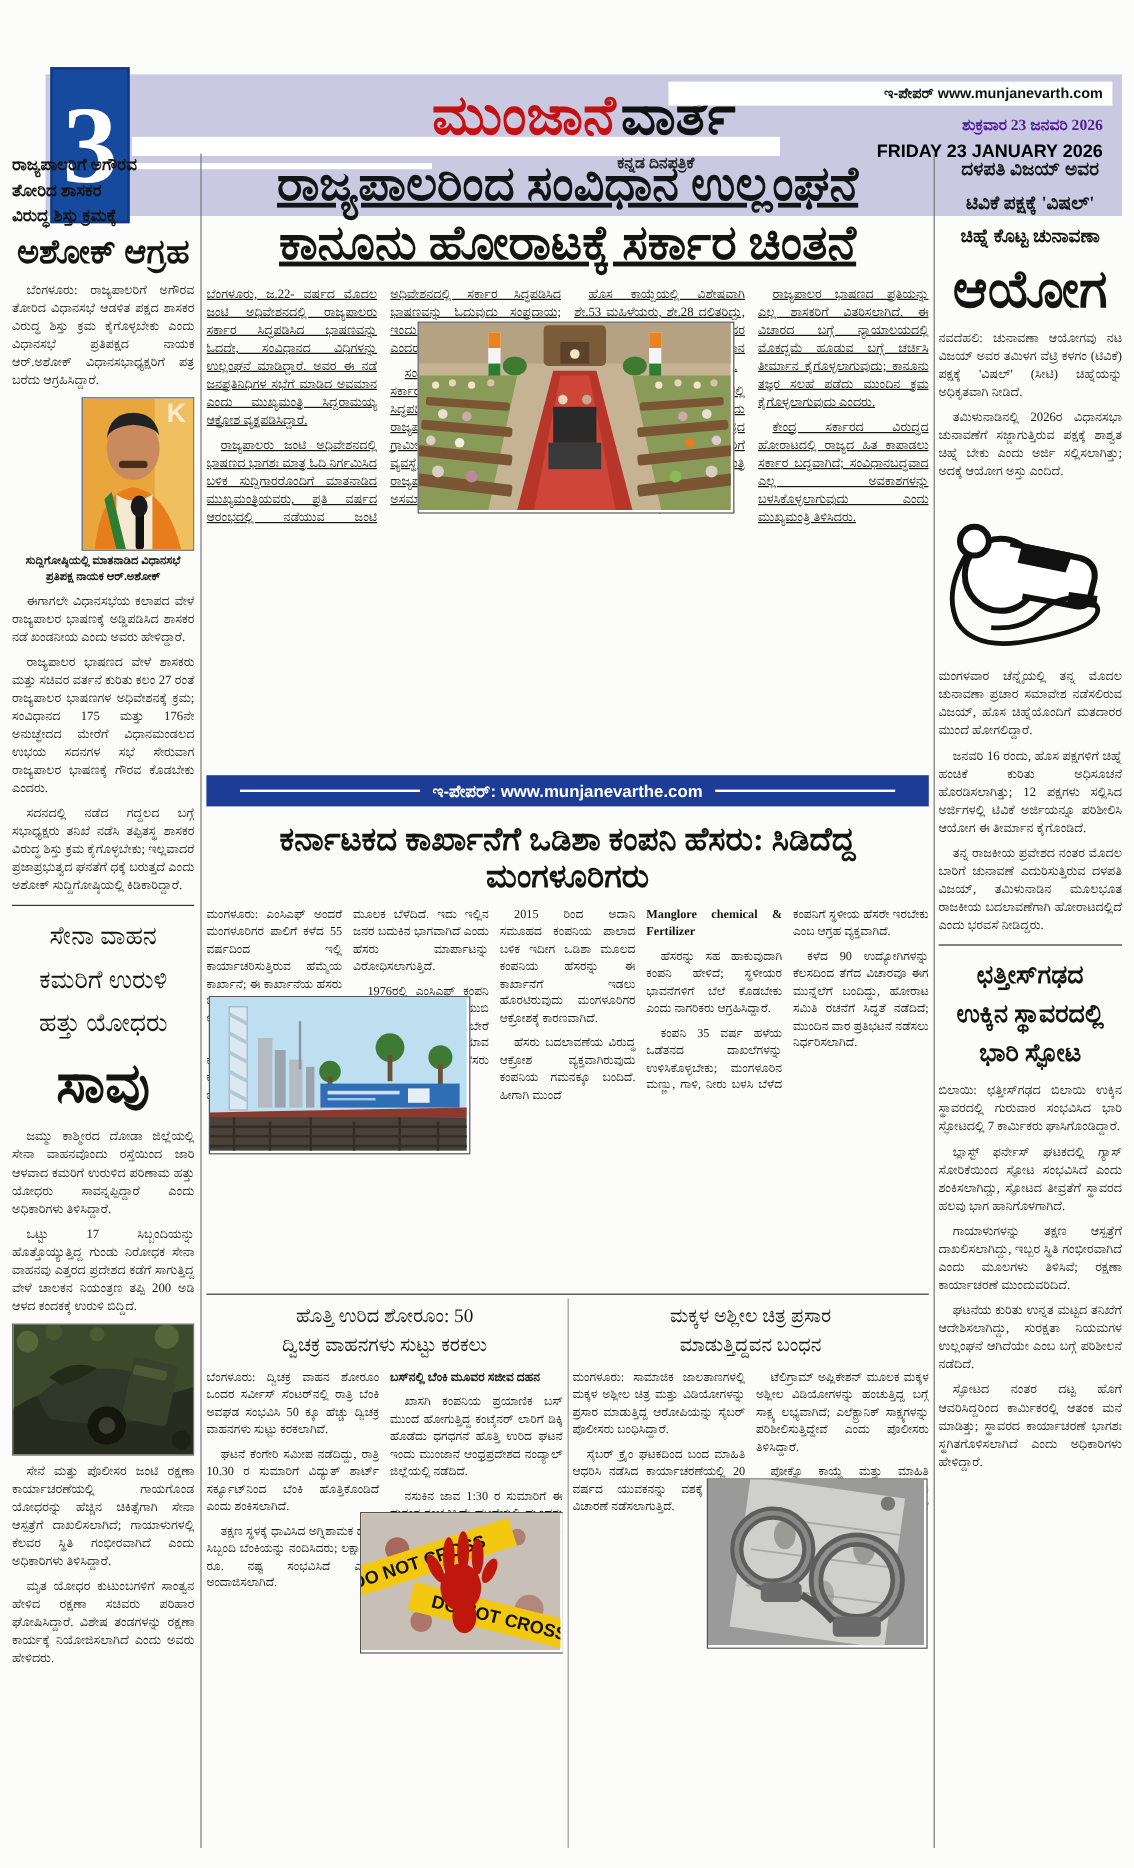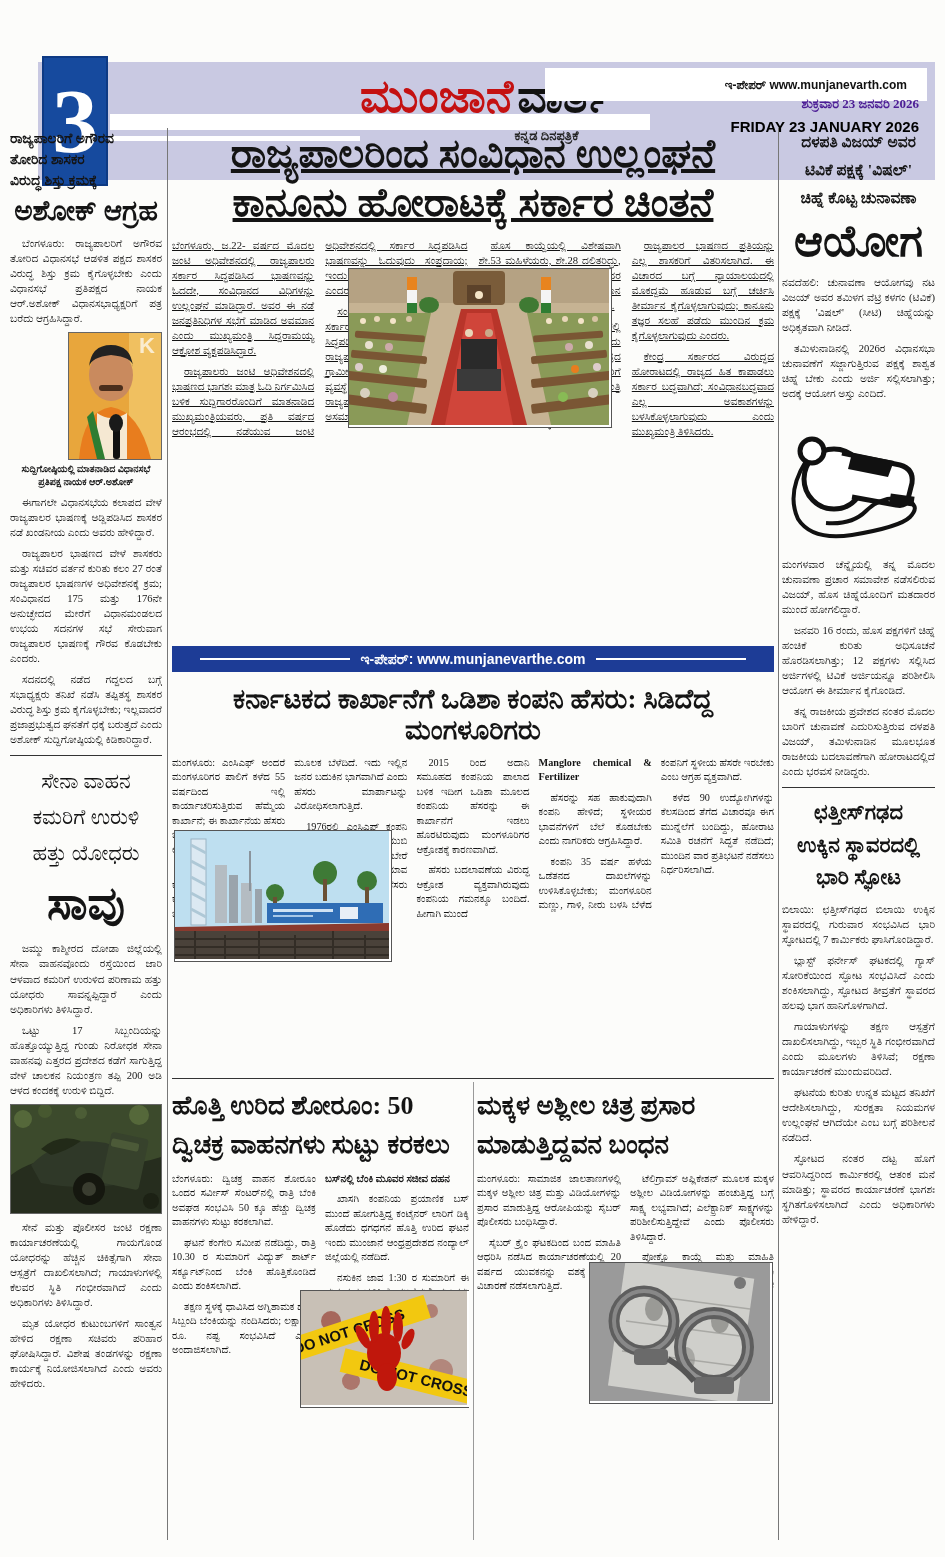--- a/index.html
+++ b/index.html
@@ -9,22 +9,22 @@
   .masthead{position:absolute;left:38px;top:62px;right:10px;height:118px;background:#c9c9e2;}
   .pagenum{position:absolute;left:4px;top:-6px;width:62px;height:126px;background:#164a9e;
            border:2px solid #0e3a84;color:#fff;font-size:92px;font-weight:bold;
            display:flex;align-items:center;justify-content:center;font-family:"Liberation Serif",serif;}
   .mh-bar1{position:absolute;left:72px;top:52px;width:540px;height:16px;background:#fff;}
   .mh-bar2{position:absolute;left:72px;top:74px;width:250px;height:5px;background:#fff;}
   .mh-title{position:absolute;left:0;right:0;top:8px;text-align:center;white-space:nowrap;}
   .mh-title .red{color:#c41111;font-size:46px;font-weight:bold;}
   .mh-title .blk{color:#111;font-size:46px;font-weight:bold;}
   .mh-sub{position:absolute;left:0;right:-120px;top:66px;text-align:center;font-size:13px;font-weight:bold;color:#222;}
-  .mh-epaper{position:absolute;right:8px;top:6px;width:362px;height:33px;background:#fff;
-             display:flex;align-items:center;justify-content:flex-end;padding-right:20px;
+  .mh-epaper{position:absolute;right:8px;top:6px;width:362px;height:20px;background:#fff;
+             display:flex;align-items:center;justify-content:flex-end;padding-right:8px;
              font-family:"Liberation Sans",sans-serif;font-size:12px;font-weight:bold;color:#111;}
   .mh-kdate{position:absolute;right:16px;top:34px;font-size:13px;font-weight:bold;color:#4c1d95;}
   .mh-edate{position:absolute;right:16px;top:56px;font-family:"Liberation Sans",sans-serif;
             font-size:15px;font-weight:bold;color:#000;}
   
   .vrule{position:absolute;width:1px;background:#777;}
   .hrule{position:absolute;height:1px;background:#333;}
   
   .kbody{font-size:10.6px;line-height:1.42;text-align:justify;}
   .kbody p{margin:0 0 6px 0;text-indent:12px;}
@@ -47,21 +47,21 @@
   .banner{position:absolute;left:172px;top:646px;width:602px;height:26px;background:#1d3c96;
           display:flex;align-items:center;justify-content:center;gap:10px;}
   .banner .line{height:2px;background:#fff;flex:1;max-width:150px;}
   .banner .txt{color:#fff;font-family:"Liberation Sans",sans-serif;font-size:14px;font-weight:bold;}
   .c-factory{position:absolute;left:172px;top:680px;width:602px;height:398px;overflow:hidden;}
   .h-factory{font-size:27px;font-weight:bold;text-align:center;margin:4px 0 10px 0;}
   .factory-body{position:relative;height:340px;column-count:5;column-gap:9px;overflow:hidden;font-size:10.2px;}
   .factory-photo{position:absolute;left:2px;top:74px;width:216px;height:130px;z-index:5;background:#fff;border:1px solid #555;}
   .c-bottom{position:absolute;left:172px;top:1082px;width:602px;height:458px;}
   .b-art{position:absolute;top:0;height:458px;width:297px;overflow:hidden;}
-  .h-bottom{font-size:26px;font-weight:bold;text-align:left;line-height:1.5;margin:4px 0 8px 0;}
+  .h-bottom{font-size:16px;font-weight:normal;text-align:center;line-height:1.5;margin:4px 0 8px 0;}
   .b-body{position:relative;height:370px;column-count:2;column-gap:9px;overflow:hidden;font-size:10.2px;}
   .crime-photo{position:absolute;left:128px;top:118px;width:168px;height:116px;z-index:5;border:1px solid #555;background:#fff;}
   .cuffs-photo{position:absolute;left:112px;top:90px;width:182px;height:140px;z-index:5;border:1px solid #555;background:#fff;}
   
   .col-right{position:absolute;left:782px;top:128px;width:153px;height:1414px;overflow:hidden;}
   .h-tvk{font-size:15.5px;font-weight:bold;text-align:center;line-height:1.8;}
   .h-tvk-big{font-size:44px;font-weight:bold;text-align:center;margin:4px 0 8px 0;font-family:Liberation Serif, serif;}
   .h-blast{font-size:21px;font-weight:bold;text-align:center;line-height:1.55;margin:8px 0 8px 0;}
   .divider{border:none;border-top:1px solid #333;margin:8px 0;}
   svg text{font-family:"Liberation Sans",sans-serif;}

